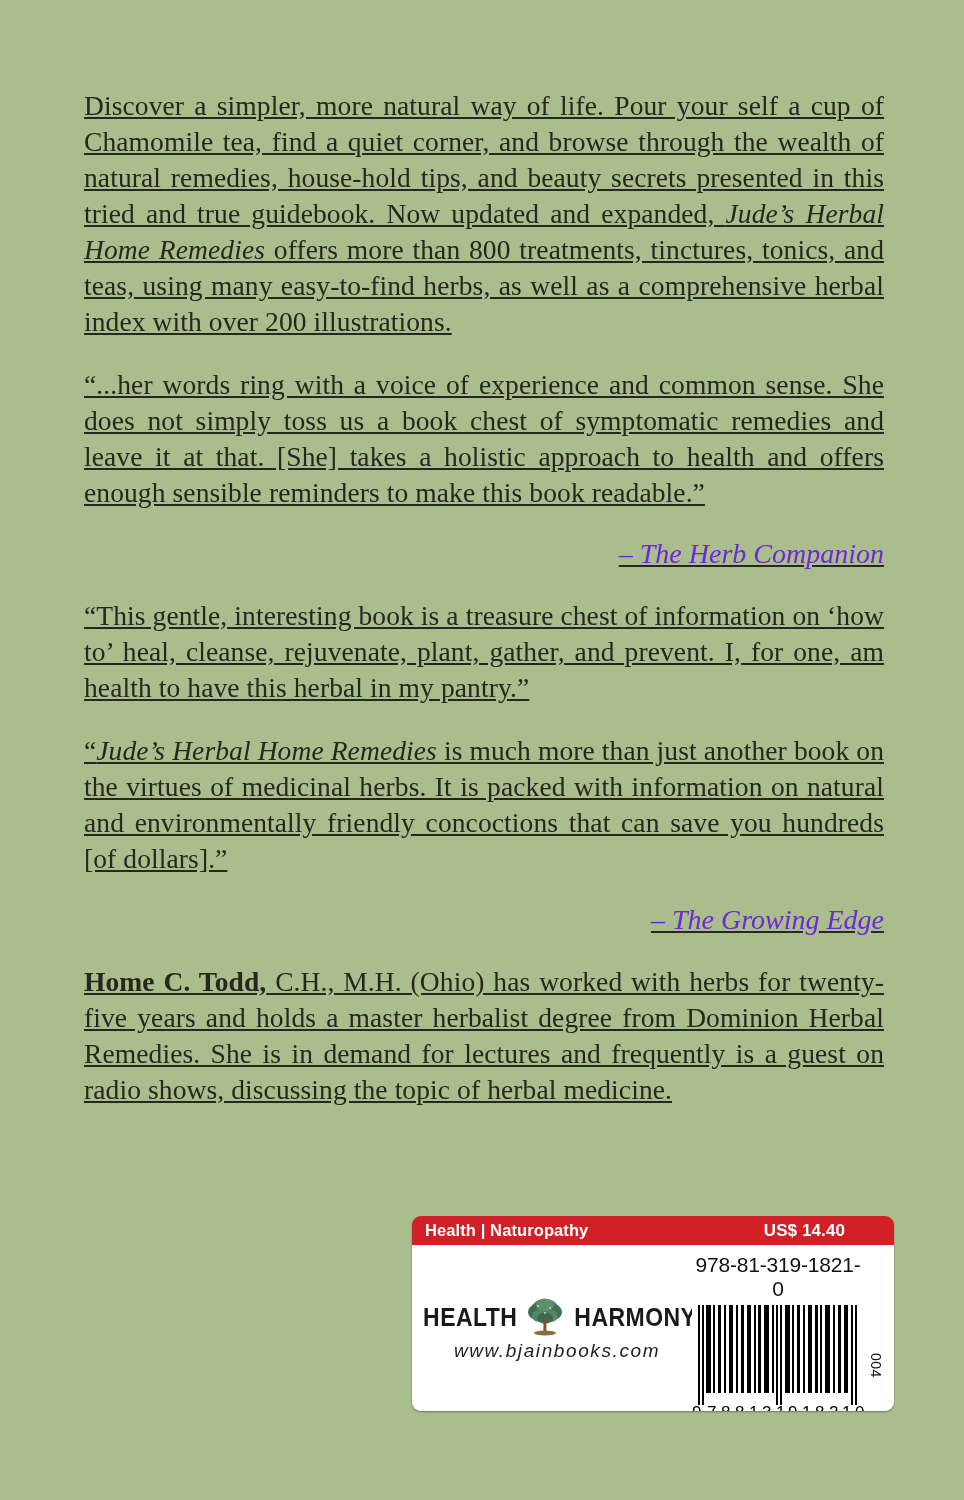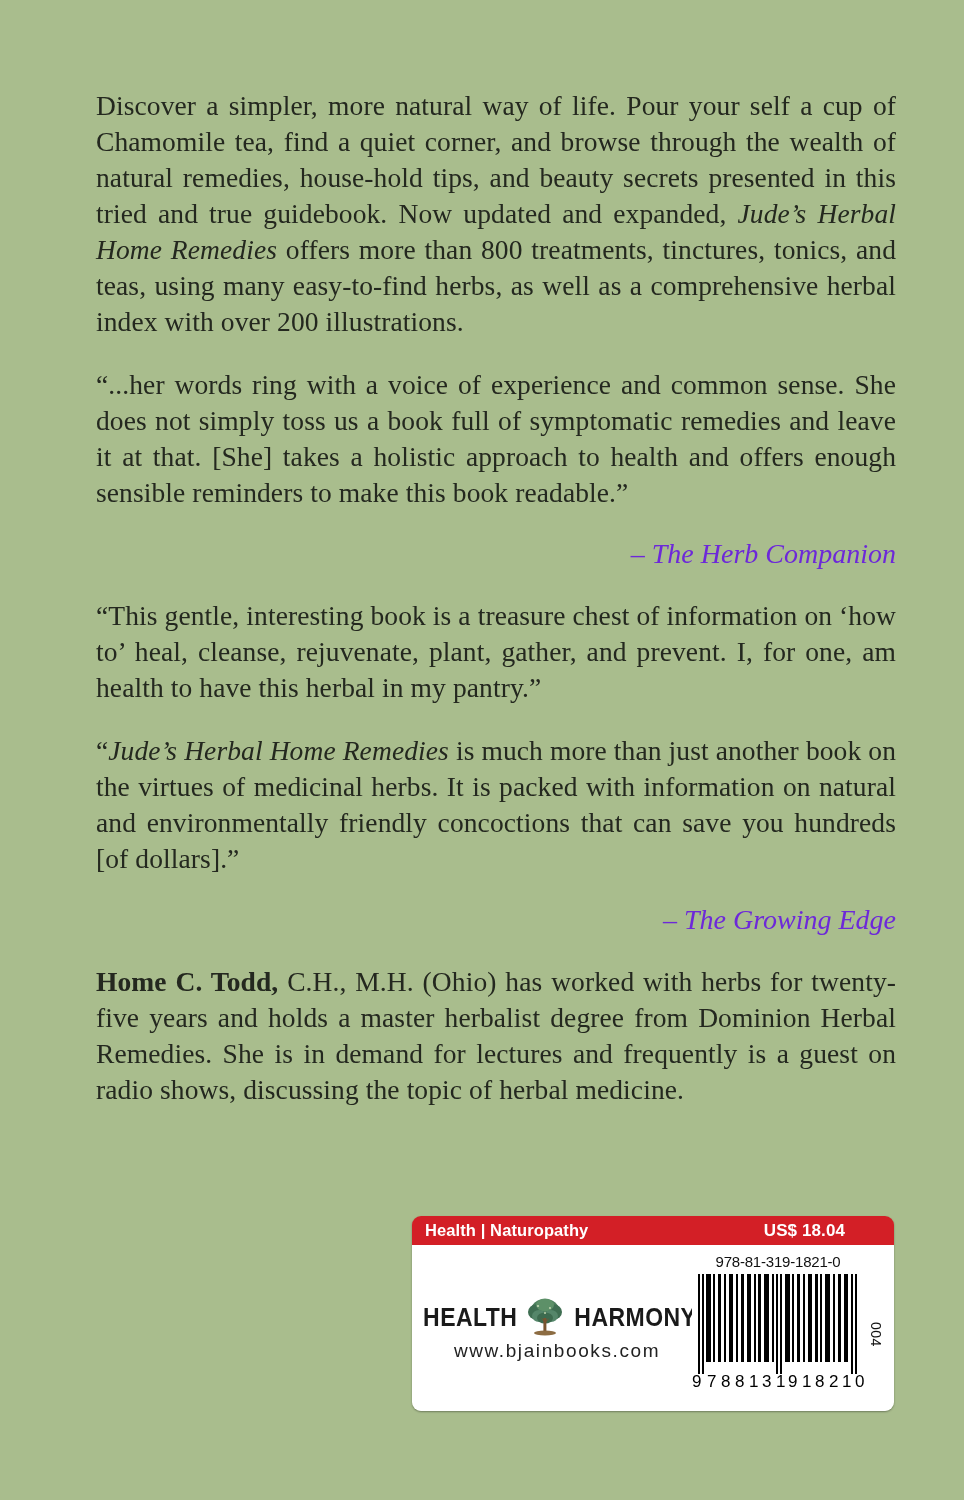--- a/index.html
+++ b/index.html
@@ -18,23 +18,24 @@
 
   .page {
     position: absolute;
     inset: 0;
     width: 964px;
     height: 1500px;
   }
 
   .copy-block {
     position: absolute;
-    left: 96px;
+    left: 84px;
     top: 88px;
     width: 800px;
+    text-decoration: underline;
   }
 
   p.para {
     margin: 0 0 27px 0;
     font-size: 27.5px;
     line-height: 36px;
     text-align: justify;
     text-justify: inter-word;
     color: #24281f;
     letter-spacing: 0.1px;
@@ -134,33 +135,34 @@
     height: 42px;
     display: block;
   }
 
   .website {
     font-family: "Liberation Sans", "DejaVu Sans", sans-serif;
     font-size: 19px;
     letter-spacing: 1.6px;
     color: #222222;
     margin-top: 3px;
+    font-style: italic;
   }
 
   .barcode-area {
     position: absolute;
     right: 12px;
     top: 8px;
     width: 190px;
     height: 152px;
   }
 
   .isbn-text {
     font-family: "Liberation Sans", "DejaVu Sans", sans-serif;
-    font-size: 15px;
+    font-size: 21px;
     color: #111;
     text-align: center;
     width: 168px;
     margin-left: 2px;
     letter-spacing: -0.2px;
   }
 
   .barcode-wrap {
     position: relative;
     width: 190px;
@@ -186,37 +188,37 @@
 </style>
 </head>
 <body>
 
 <div class="page">
 
   <div class="copy-block">
 
     <p class="para"><span>Discover a simpler, more natural way of life. Pour your self a cup of Chamomile tea, find a quiet corner, and browse through the wealth of natural remedies, house-hold tips, and beauty secrets presented in this tried and true guidebook. Now updated and expanded, </span><em class="ital">Jude’s Herbal Home Remedies</em><span> offers more than 800 treatments, tinctures, tonics, and teas, using many easy-to-find herbs, as well as a comprehensive herbal index with over 200 illustrations.</span></p>
 
-    <p class="para">“...her words ring with a voice of experience and common sense. She does not simply toss us a book full of symptomatic remedies and leave it at that. [She] takes a holistic approach to health and offers enough sensible reminders to make this book readable.”</p>
+    <p class="para">“...her words ring with a voice of experience and common sense. She does not simply toss us a book chest of symptomatic remedies and leave it at that. [She] takes a holistic approach to health and offers enough sensible reminders to make this book readable.”</p>
     <div class="attrib">– The Herb Companion</div>
 
     <p class="para">“This gentle, interesting book is a treasure chest of information on ‘how to’ heal, cleanse, rejuvenate, plant, gather, and prevent. I, for one, am health to have this herbal in my pantry.”</p>
 
     <p class="para"><span>“</span><em class="ital">Jude’s Herbal Home Remedies</em><span> is much more than just another book on the virtues of medicinal herbs. It is packed with information on natural and environmentally friendly concoctions that can save you hundreds [of dollars].”</span></p>
     <div class="attrib">– The Growing Edge</div>
 
     <p class="para bio"><span class="bio-name">Home C. Todd,</span><span> C.H., M.H.  (Ohio) has worked with herbs for twenty-five years and holds a master herbalist degree from Dominion Herbal Remedies. She is in demand for lectures and frequently is a guest on radio shows, discussing the topic of herbal medicine.</span></p>
 
   </div>
 
   <div class="panel">
 
     <div class="panel-header">
       <span>Health | Naturopathy</span>
-      <span class="price">US$ 18.04</span>
+      <span class="price">US$ 14.40</span>
     </div>
 
     <div class="panel-body">
 
       <div class="publisher">
         <div class="brand-row">
           <span class="brand-word">HEALTH</span>
           <span>
             <svg class="tree-logo" viewBox="0 0 40 42" xmlns="http://www.w3.org/2000/svg">
               <g>

